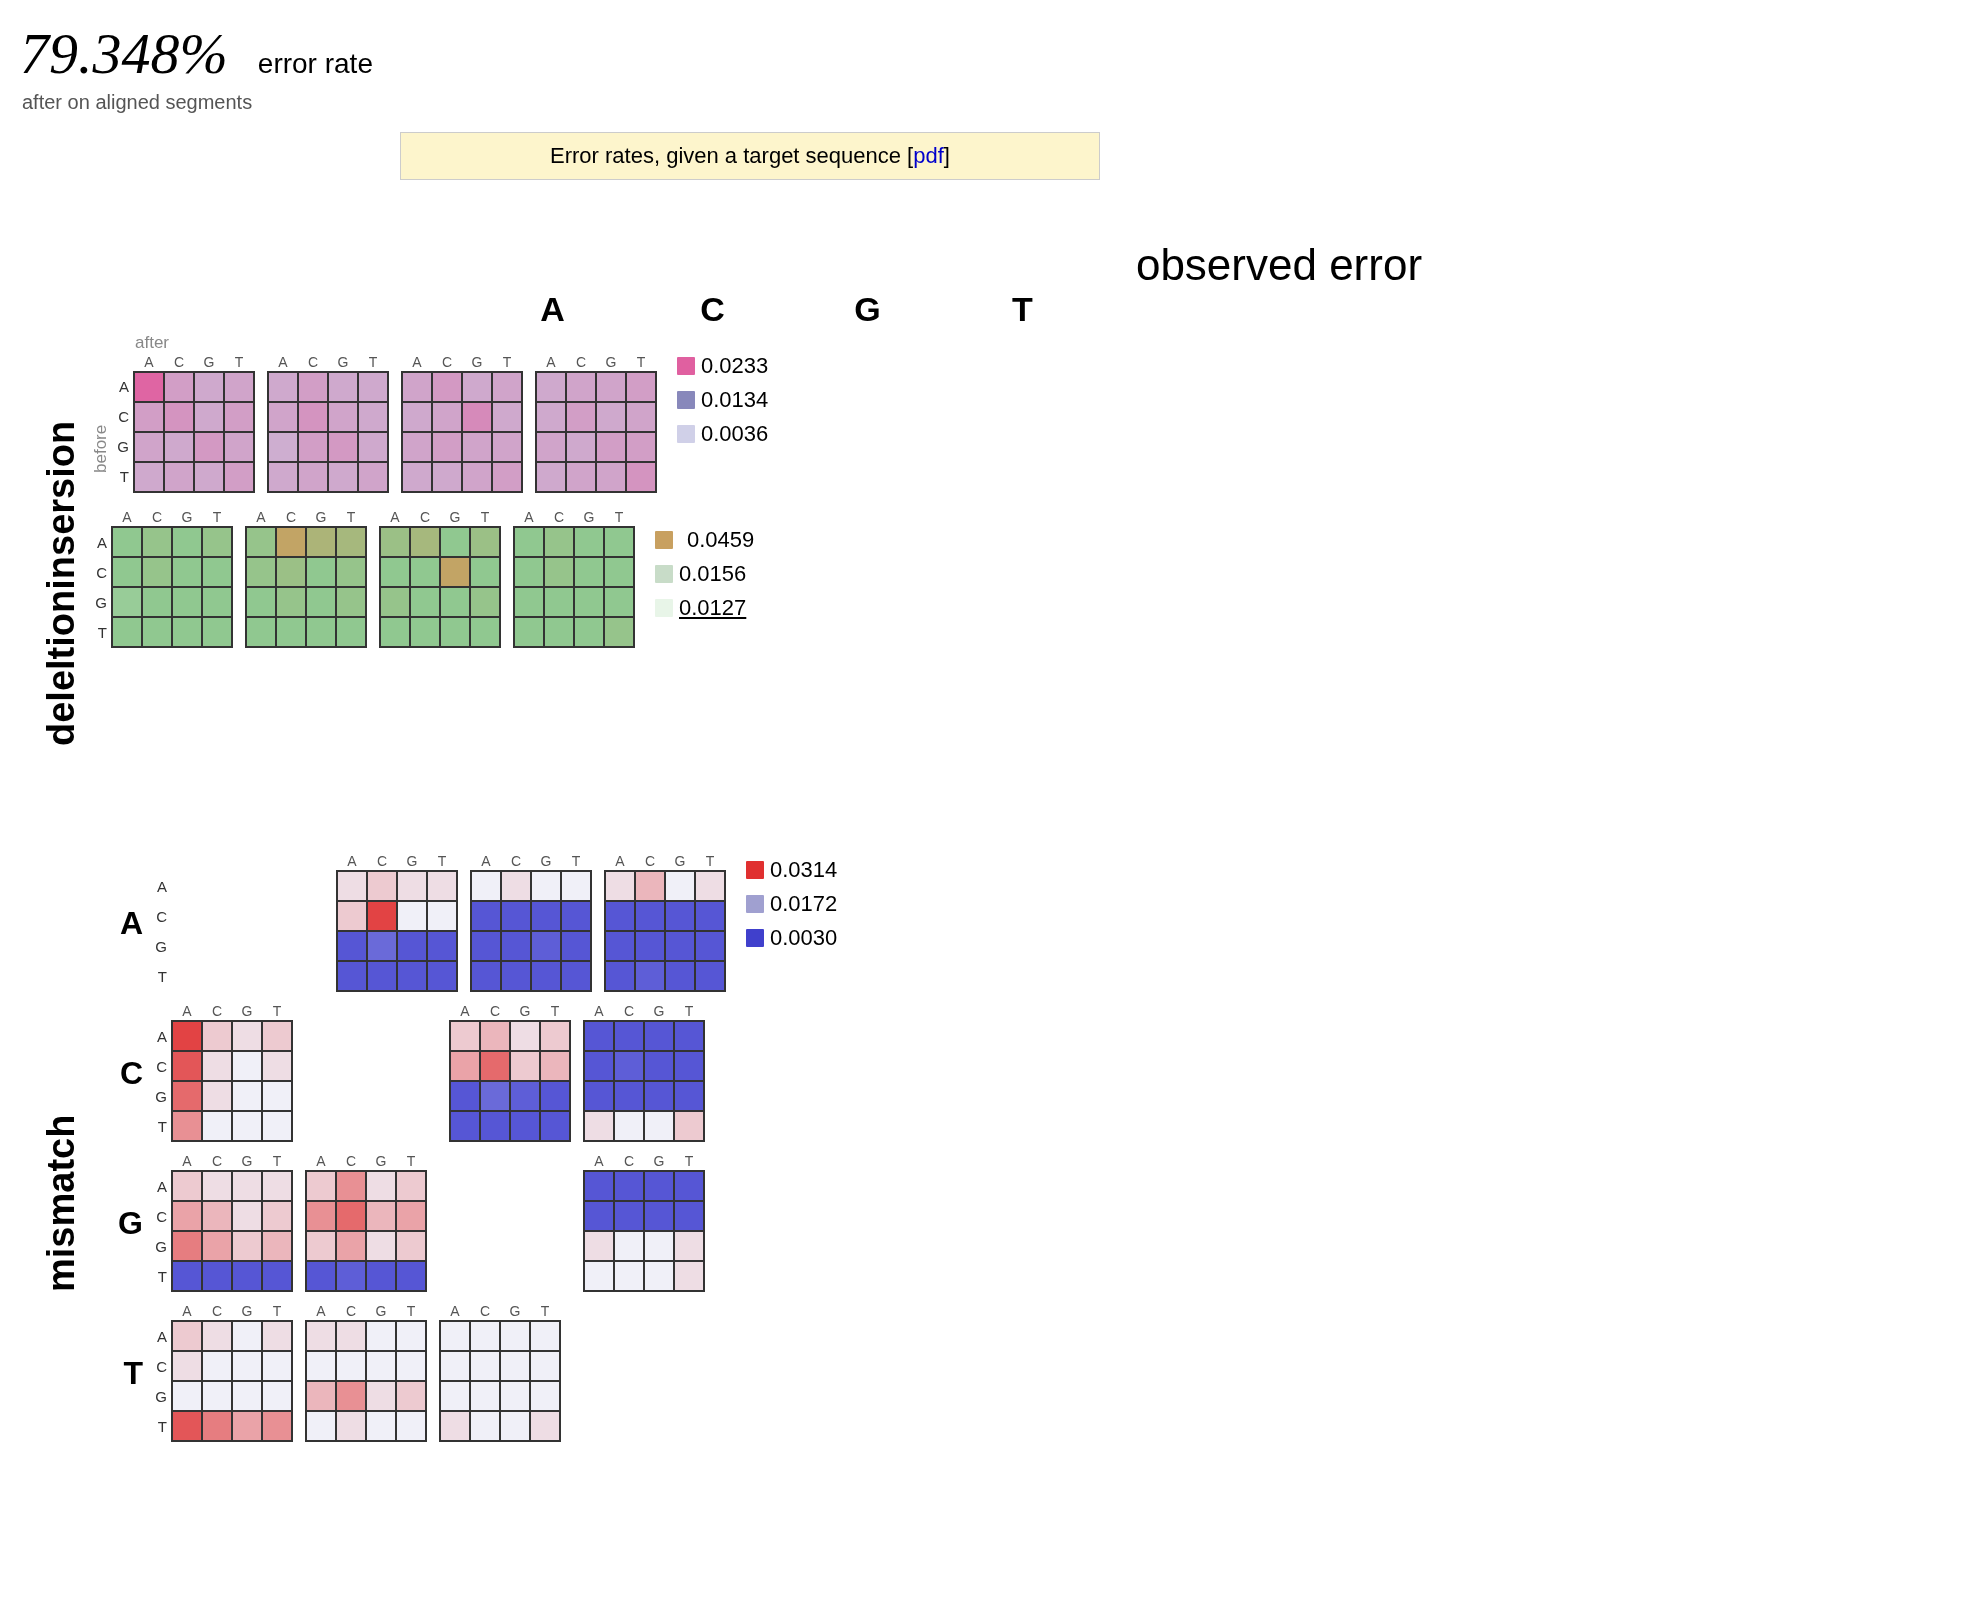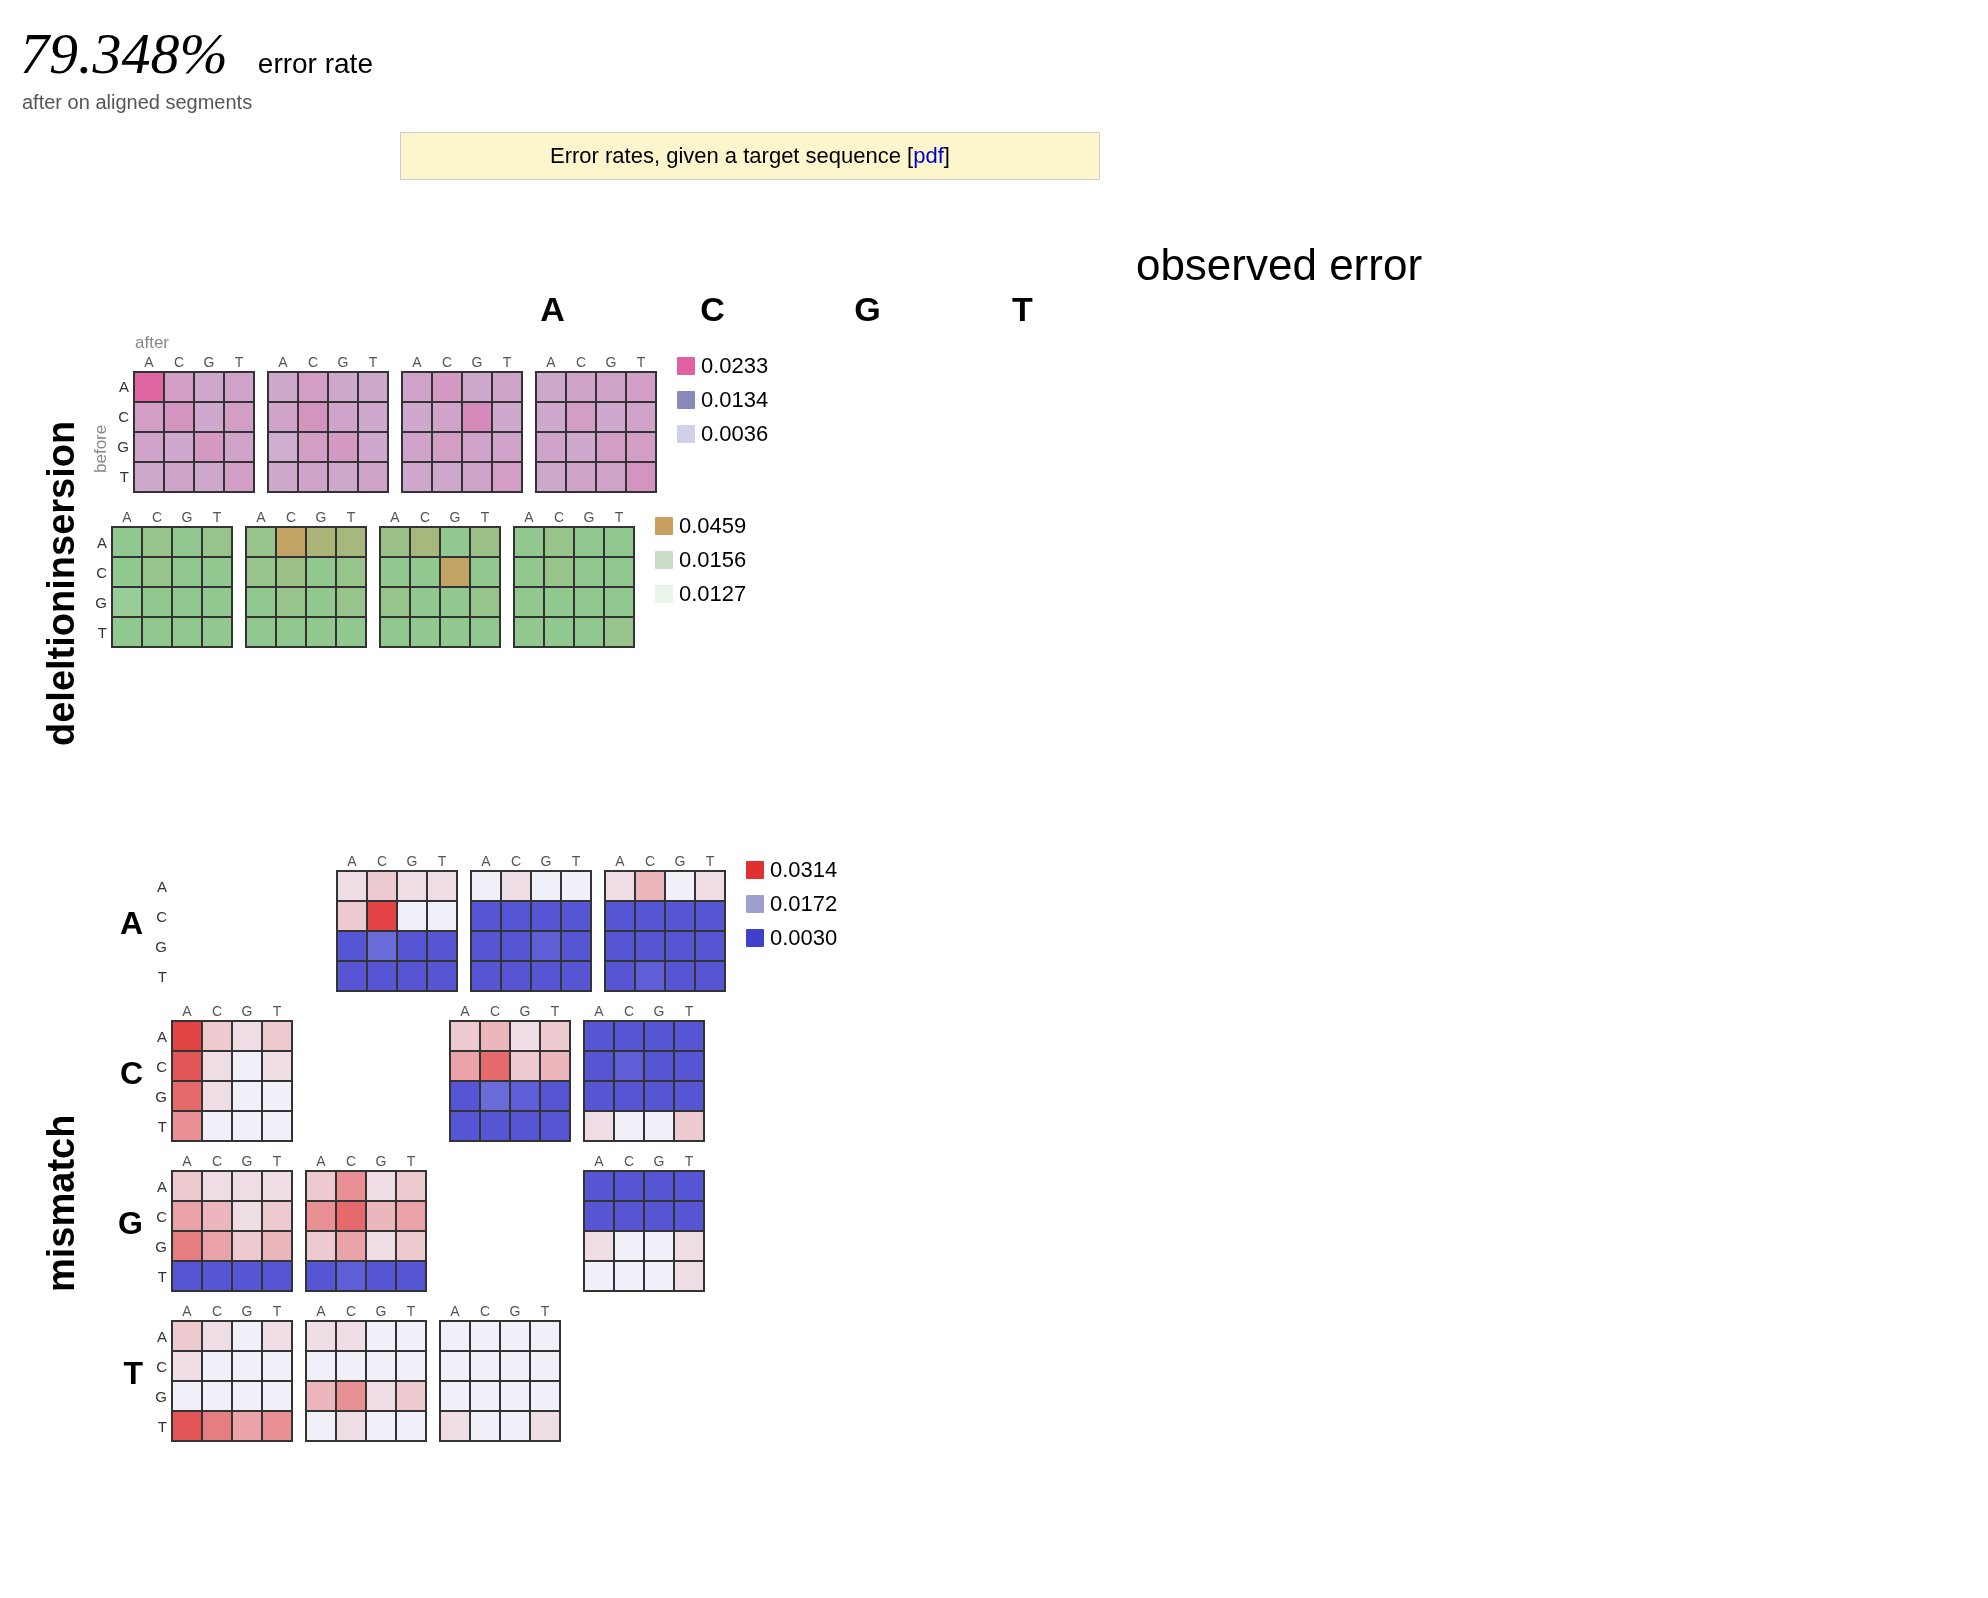--- a/index.html
+++ b/index.html
@@ -382,31 +382,31 @@
                   <div class="heatmap-cell" style="background: rgb(144, 200, 144);"></div>
                   <div class="heatmap-cell" style="background: rgb(144, 200, 144);"></div>
                   <div class="heatmap-cell" style="background: rgb(144, 200, 144);"></div>
                   <div class="heatmap-cell" style="background: rgb(150, 196, 139);"></div>
                 </div>
             </div>
           </div>
         </div>
 
         <div style="display:flex; flex-direction:column; margin-left:20px; margin-top:4px; justify-content:center;">
-          <div style="display:flex; align-items:center; gap:6px; margin-bottom:8px;">
+          <div style="display:flex; align-items:center; gap:14px; margin-bottom:8px;margin-top:14px;">
             <div style="width:18px; height:18px; background:#c8a060; border-radius:1px;"></div>
             <span style="font-size:22px;">0.0459</span>
           </div>
           <div style="display:flex; align-items:center; gap:6px; margin-bottom:8px;">
             <div style="width:18px; height:18px; background:#c8dcc8; border-radius:1px;"></div>
             <span style="font-size:22px;">0.0156</span>
           </div>
           <div style="display:flex; align-items:center; gap:6px;">
             <div style="width:18px; height:18px; background:#e8f5e8; border-radius:1px;"></div>
-            <span style="font-size:22px;">0.0127</span>
+            <span style="font-size:22px;text-decoration:underline;">0.0127</span>
           </div>
         </div>
       </div>
     </div>
   </div>
 
   <div style="display:flex; align-items:flex-start; margin-bottom:10px;">
     <div style="writing-mode:vertical-rl; transform:rotate(180deg); font-size:38px; font-weight:bold; margin-right:8px; display:flex; align-items:center; height:700px; justify-content:center;">mismatch</div>
 
     <div style="display:flex; flex-direction:column; gap:10px;">

